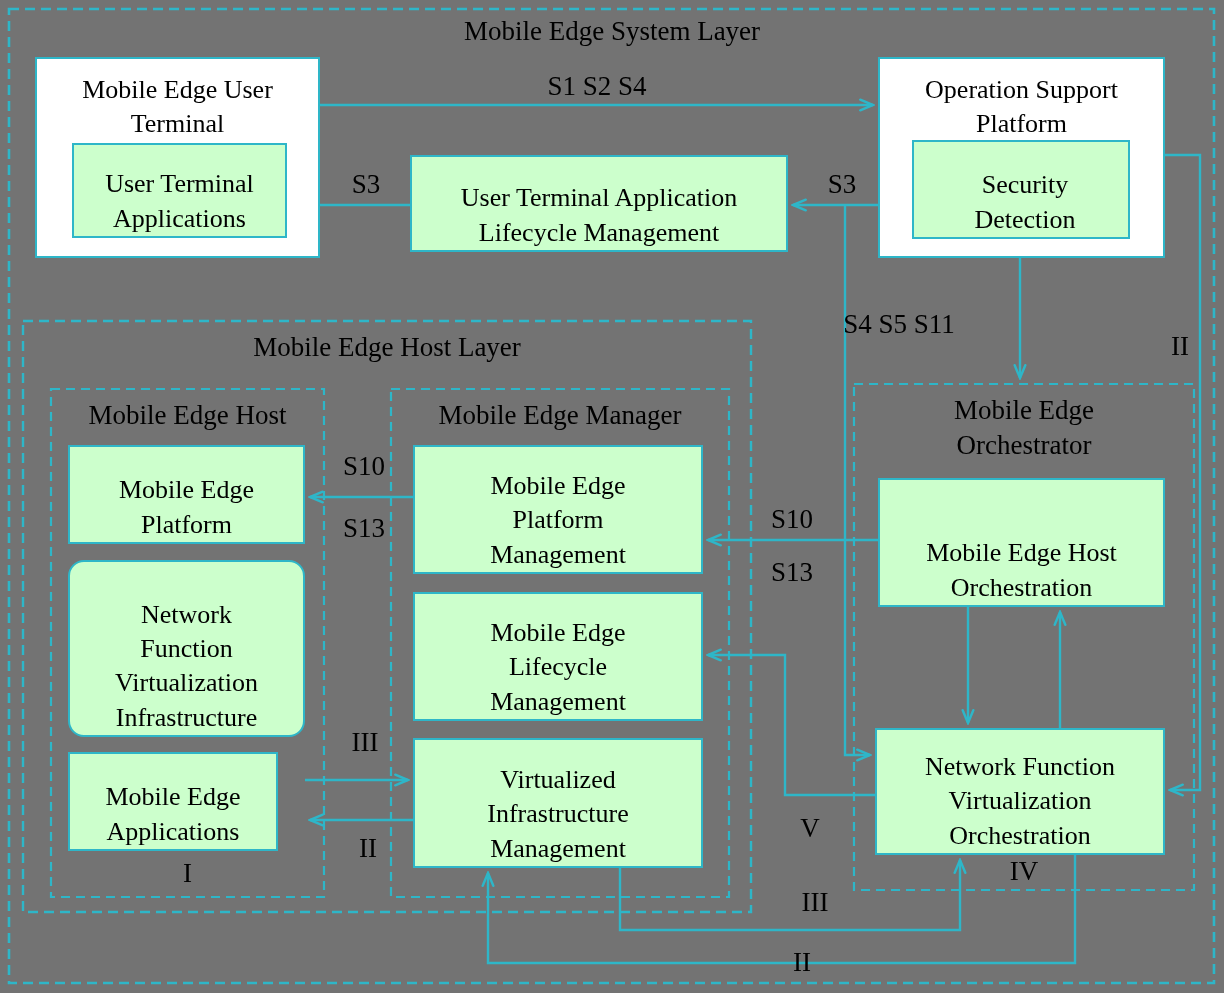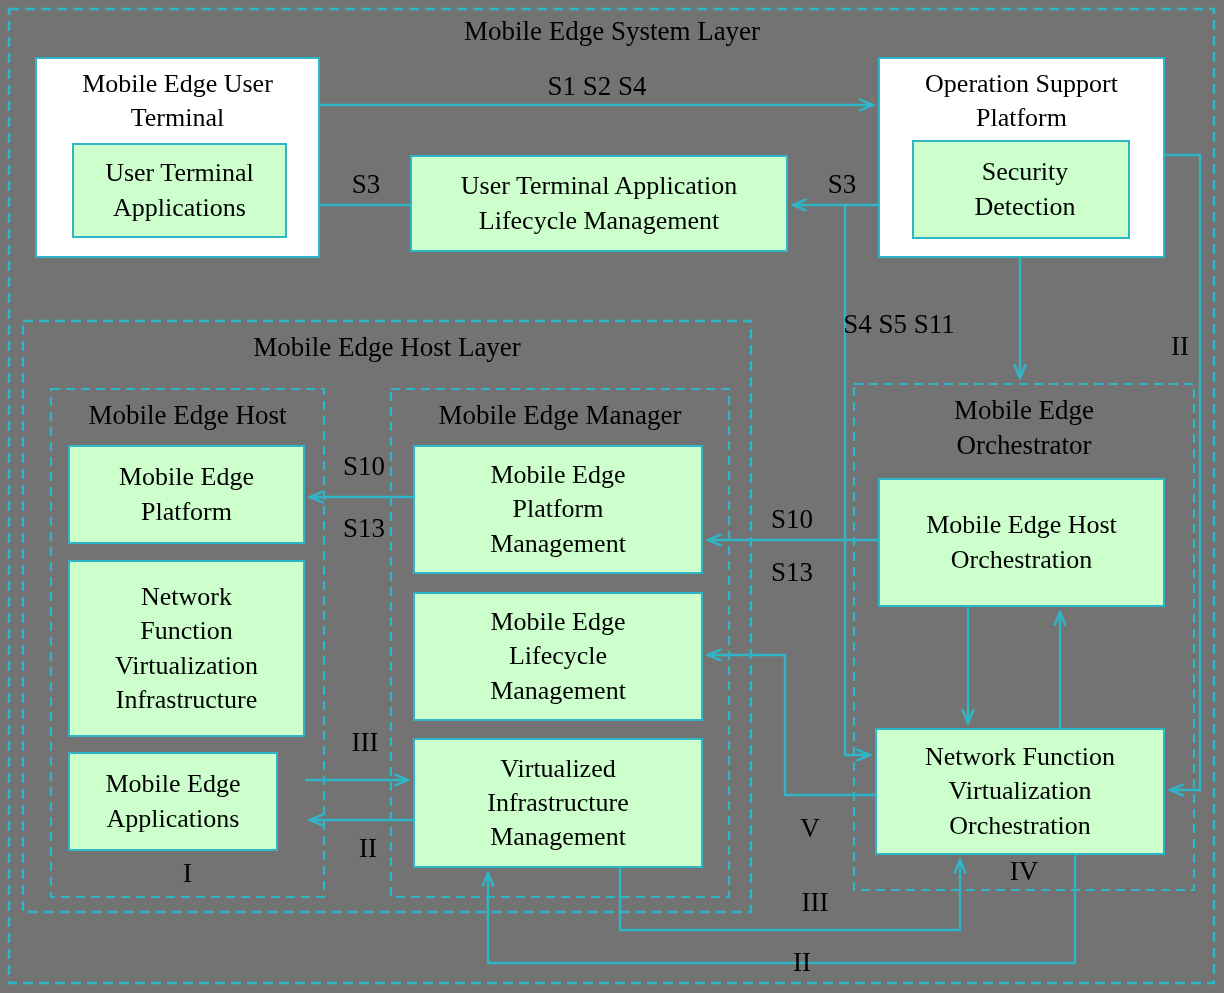--- a/index.html
+++ b/index.html
@@ -5,25 +5,25 @@
   html,body{margin:0;padding:0;background:#ffffff;}
   .canvas{
     position:relative;width:1224px;height:993px;background:#737373;
     font-family:"Liberation Serif","DejaVu Serif",serif;color:#000;overflow:hidden;
   }
   svg.wires{position:absolute;left:0;top:0;width:1224px;height:993px;}
   .abs{position:absolute;box-sizing:border-box;}
   .wbox{background:#ffffff;border:2px solid #2eb6c8;}
   .gbox{
     background:#ccffcc;border:2px solid #2eb6c8;
-    display:flex;align-items:center;justify-content:center;text-align:center;
+    display:flex;align-items:flex-end;justify-content:center;text-align:center;
     font-size:26px;line-height:1.32;
   }
   .ctitle{text-align:center;font-size:27px;line-height:1.3;}
-  .boxtitle{width:100%;text-align:center;font-size:26px;line-height:1.3;padding-top:8px;}
+  .boxtitle{width:100%;text-align:center;font-size:26px;line-height:1.3;padding-top:14px;}
   .edge-label{font-size:27px;text-align:center;line-height:1.2;white-space:nowrap;}
   .region-label{font-size:27px;text-align:center;}
   .inner{display:inline-block;}
   .w150{max-width:150px;} .w180{max-width:182px;} .w170{max-width:172px;}
   .w190{max-width:192px;} .w230{max-width:232px;}
 </style>
 </head>
 <body>
 
 <div class="canvas">
@@ -78,21 +78,21 @@
     <span class="inner w150">Security Detection</span>
   </div>
 
   <div class="abs ctitle" style="left:22px;top:330px;width:730px;">Mobile Edge Host Layer</div>
   <div class="abs ctitle" style="left:50px;top:398px;width:275px;">Mobile Edge Host</div>
   <div class="abs ctitle" style="left:390px;top:398px;width:340px;">Mobile Edge Manager</div>
 
   <div class="abs gbox" style="left:68px;top:445px;width:237px;height:99px;">
     <span class="inner w170">Mobile Edge Platform</span>
   </div>
-  <div class="abs gbox" style="left:68px;top:560px;width:237px;height:177px;">
+  <div class="abs gbox" style="left:68px;top:560px;width:237px;height:177px;border-radius:16px;">
     <span class="inner w180">Network Function Virtualization Infrastructure</span>
   </div>
   <div class="abs gbox" style="left:68px;top:752px;width:210px;height:99px;">
     <span class="inner w170">Mobile Edge Applications</span>
   </div>
   <div class="abs region-label" style="left:50px;top:858px;width:275px;">I</div>
 
   <div class="abs gbox" style="left:413px;top:445px;width:290px;height:129px;">
     <span class="inner w170">Mobile Edge Platform Management</span>
   </div>

